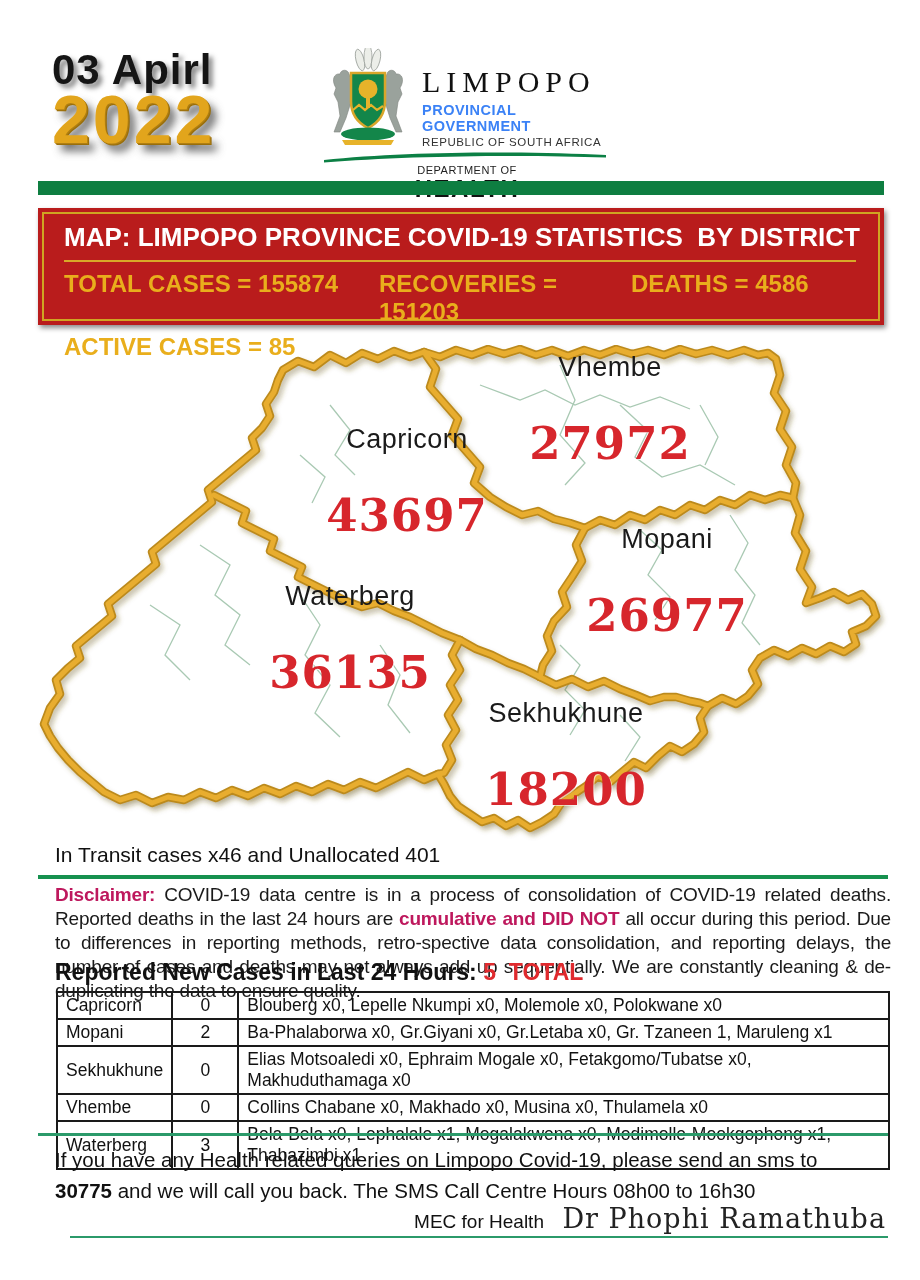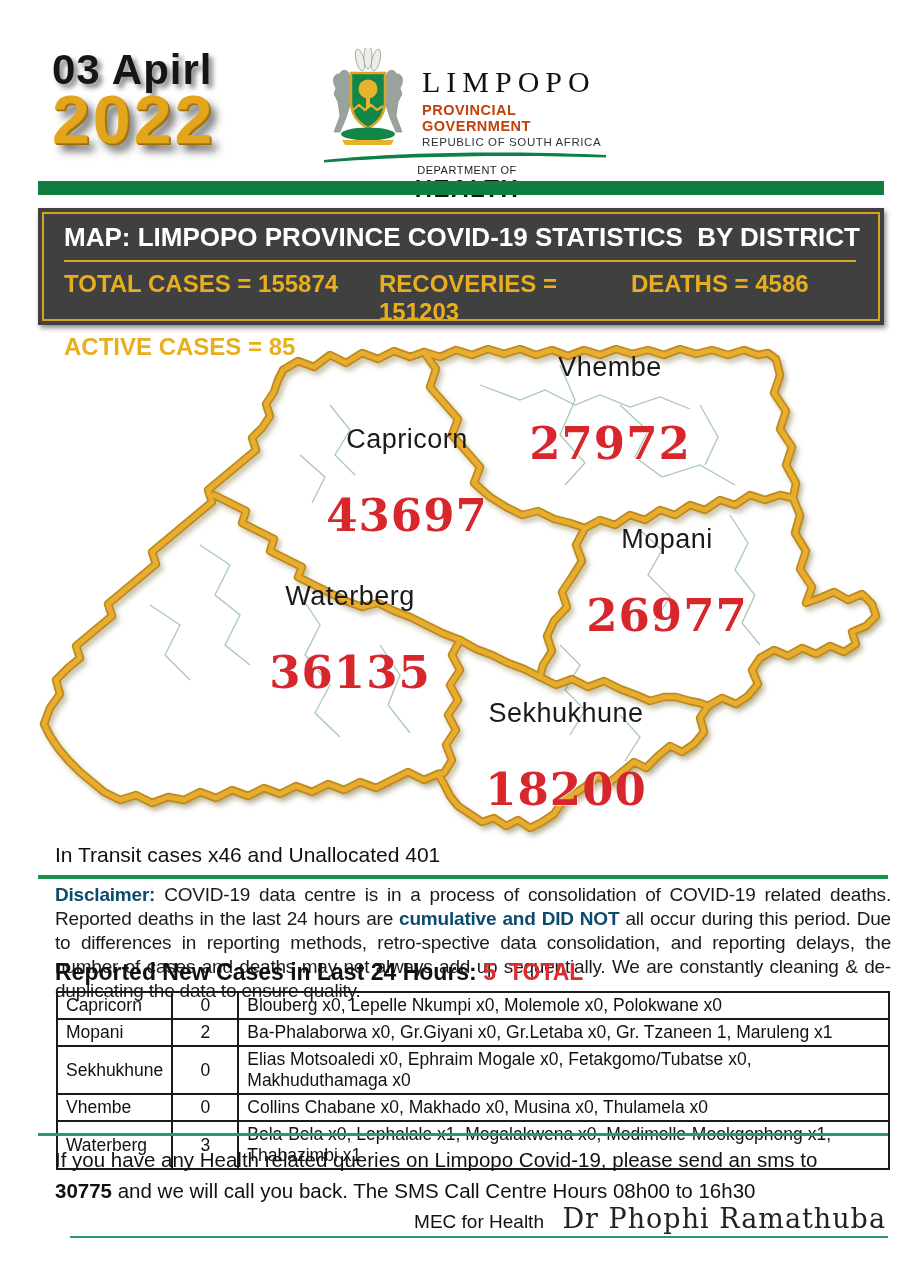--- a/index.html
+++ b/index.html
@@ -12,31 +12,31 @@
   .date-line1 { font-size:42px; font-weight:bold; color:#151515; letter-spacing:1px;
                 text-shadow:4px 4px 5px rgba(110,110,110,.85); }
   .date-line2 { font-size:68px; font-weight:bold; color:#e2a51c; letter-spacing:3px; margin-top:-14px;
                 text-shadow:1px 1px 0 #b07f12, 2px 2px 0 #996e0a, 7px 8px 8px rgba(70,70,70,.8); }
 
   .logo-block { position:absolute; left:322px; top:48px; width:290px; }
   .logo-row { display:flex; align-items:flex-end; }
   .arms { width:92px; height:100px; flex:0 0 auto; }
   .logo-text { margin-left:8px; padding-top:12px; }
   .logo-province { font-family:"Liberation Serif", serif; font-size:30px; color:#111; letter-spacing:6px; }
-  .logo-sub1 { font-size:14.5px; font-weight:bold; color:#c2410c; letter-spacing:.5px; margin-top:3px; }
+  .logo-sub1 { font-size:14.5px; font-weight:bold; color:#3b82f6; letter-spacing:.5px; margin-top:3px; }
   .logo-sub2 { font-size:11.5px; color:#333; letter-spacing:.6px; margin-top:2px; }
   .swoosh { display:block; margin-top:2px; }
   .dept { text-align:center; margin-top:1px; }
   .dept-small { font-size:11px; color:#222; letter-spacing:.5px; }
   .dept-big { font-size:24px; font-weight:bold; color:#111; letter-spacing:1.5px; margin-top:-1px; }
 
   .green-bar { position:absolute; left:38px; top:181px; width:846px; height:14px; background:#0e7e41; }
 
   
-  .banner { position:absolute; left:38px; top:208px; width:846px; height:117px; background:#404040;
+  .banner { position:absolute; left:38px; top:208px; width:846px; height:117px; background:#b91c1c;
             box-shadow:2px 3px 5px rgba(0,0,0,.45); }
   .banner-inner { position:absolute; inset:4px; border:2px solid #cfa522; padding:8px 18px 0 20px; }
   .banner-title { color:#ffffff; font-size:26px; font-weight:bold; white-space:pre; }
   .banner-rule { height:2px; background:#d8a928; margin-top:7px; margin-right:4px; }
   .banner-stats { display:flex; margin-top:8px; color:#e9ae1c; font-size:24px; font-weight:bold; }
   .stat-1 { width:315px; } .stat-2 { width:252px; }
   .banner-active { margin-top:7px; color:#e9ae1c; font-size:24px; font-weight:bold; }
 
   
   .map-wrap { position:absolute; left:0; top:345px; width:920px; height:515px; }
@@ -45,21 +45,21 @@
   .district-name { font-size:27px; color:#1a1a1a; letter-spacing:.5px; }
   .district-cases { font-family:"DejaVu Serif", serif; font-size:45px; font-weight:bold; color:#d7262c;
                     letter-spacing:1px; text-shadow:1px 1px 0 rgba(255,255,255,.6);margin-top:34px; }
 
   .transit-note { position:absolute; left:55px; top:843px; font-size:21px; color:#111; }
 
   
   .divider-thick { position:absolute; left:38px; top:875px; width:850px; height:4px; background:#16914f; }
   .disclaimer { position:absolute; left:55px; top:883px; width:836px; font-size:19px; line-height:24px;
                 color:#1a1a1a; text-align:justify; letter-spacing:-.2px; }
-  .red-bold { color:#0c4a6e; font-weight:bold; }
+  .red-bold { color:#be185d; font-weight:bold; }
 
   .new-cases-heading { position:absolute; left:55px; top:959px; font-size:23px; font-weight:bold; color:#111; }
   .new-cases-heading .total { color:#e02a2e; white-space:pre; }
 
   
   table.cases { position:absolute; left:56px; top:991px; width:834px; border-collapse:collapse; }
   table.cases td { border:2px solid #1a1a1a; font-size:17.5px; color:#111; padding:2px 8px; height:21px; }
   td.col-district { width:92px; }
   td.col-count { width:66px; text-align:center; }
 

